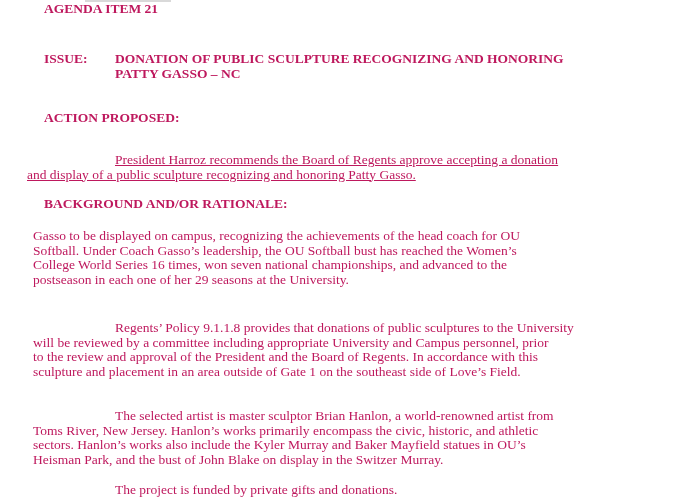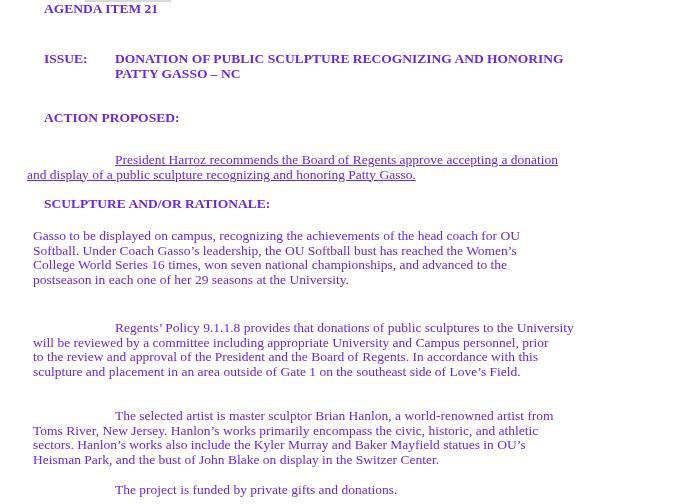--- a/index.html
+++ b/index.html
@@ -1,21 +1,21 @@
 <!DOCTYPE html>
 <html><head>
 <meta charset="utf-8">
 <style>
   html, body { margin: 0; padding: 0; background: #ffffff; }
   .page {
     position: relative;
     width: 576px;
     height: 504px;
     background: #ffffff;
-    color: #6d28d9;
+    color: #be185d;
     font-family: "Liberation Serif", "DejaVu Serif", serif;
     font-size: 13.5px;
     line-height: 14.6px;
     overflow: hidden;
   }
   .abs { position: absolute; white-space: nowrap; }
   .b { font-weight: bold; }
   .u { text-decoration: underline; }
 
   .artifact {
@@ -55,40 +55,40 @@
     </div>
   </div>
 
   <div class="abs b action-heading">ACTION PROPOSED:</div>
 
   <div class="abs action-paragraph">
     <div class="action-indent"><span class="u">President Harroz recommends the Board of Regents approve accepting a donation</span></div>
     <div><span class="u">and display of a public sculpture recognizing and honoring Patty Gasso.</span></div>
   </div>
 
-  <div class="abs b background-heading">SCULPTURE AND/OR RATIONALE:</div>
+  <div class="abs b background-heading">BACKGROUND AND/OR RATIONALE:</div>
 
   <div class="abs para para-1">
     <div>Gasso to be displayed on campus, recognizing the achievements of the head coach for OU</div>
     <div>Softball. Under Coach Gasso’s leadership, the OU Softball bust has reached the Women’s</div>
     <div>College World Series 16 times, won seven national championships, and advanced to the</div>
     <div>postseason in each one of her 29 seasons at the University.</div>
   </div>
 
   <div class="abs para para-2">
     <div class="first-line">Regents’ Policy 9.1.1.8 provides that donations of public sculptures to the University</div>
     <div>will be reviewed by a committee including appropriate University and Campus personnel, prior</div>
     <div>to the review and approval of the President and the Board of Regents. In accordance with this</div>
     <div>sculpture and placement in an area outside of Gate 1 on the southeast side of Love’s Field.</div>
   </div>
 
   <div class="abs para para-3">
     <div class="first-line">The selected artist is master sculptor Brian Hanlon, a world-renowned artist from</div>
     <div>Toms River, New Jersey. Hanlon’s works primarily encompass the civic, historic, and athletic</div>
     <div>sectors. Hanlon’s works also include the Kyler Murray and Baker Mayfield statues in OU’s</div>
-    <div>Heisman Park, and the bust of John Blake on display in the Switzer Center.</div>
+    <div>Heisman Park, and the bust of John Blake on display in the Switzer Murray.</div>
   </div>
 
   <div class="abs para para-4">
     <div class="first-line">The project is funded by private gifts and donations.</div>
   </div>
 
 </div>
 
 </body></html>

